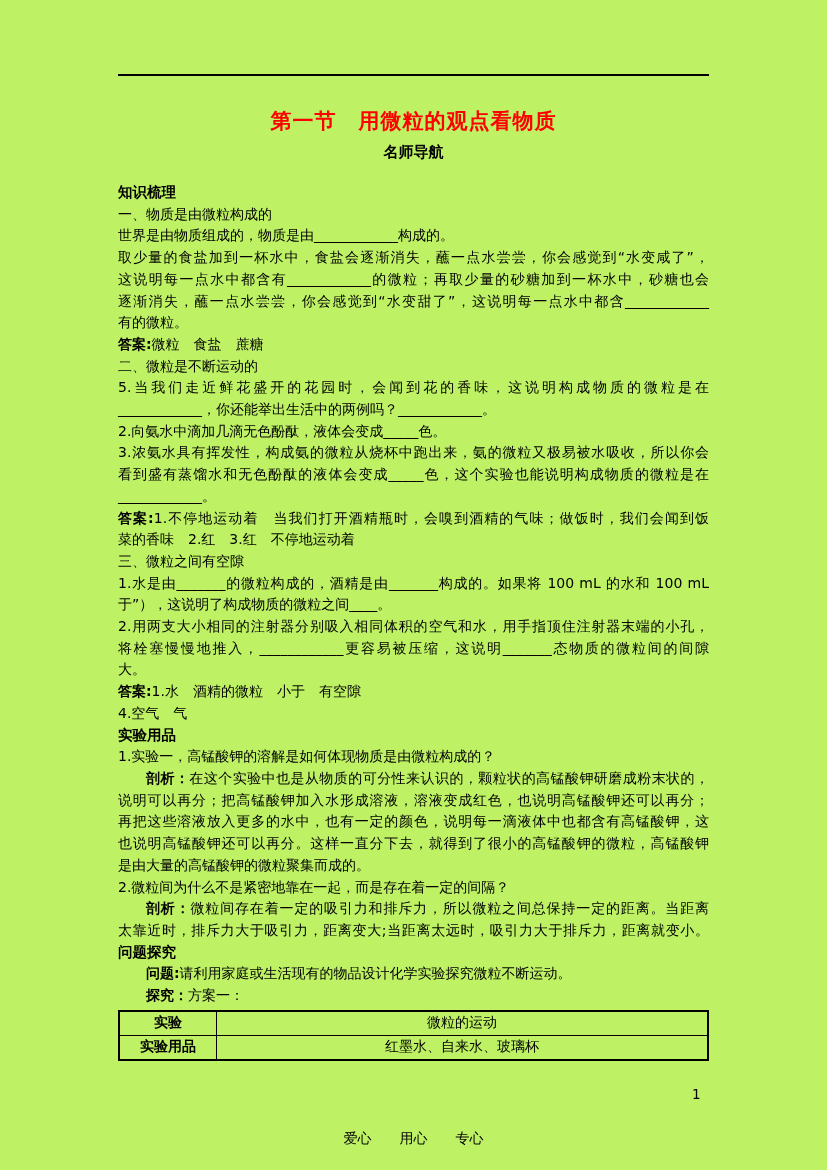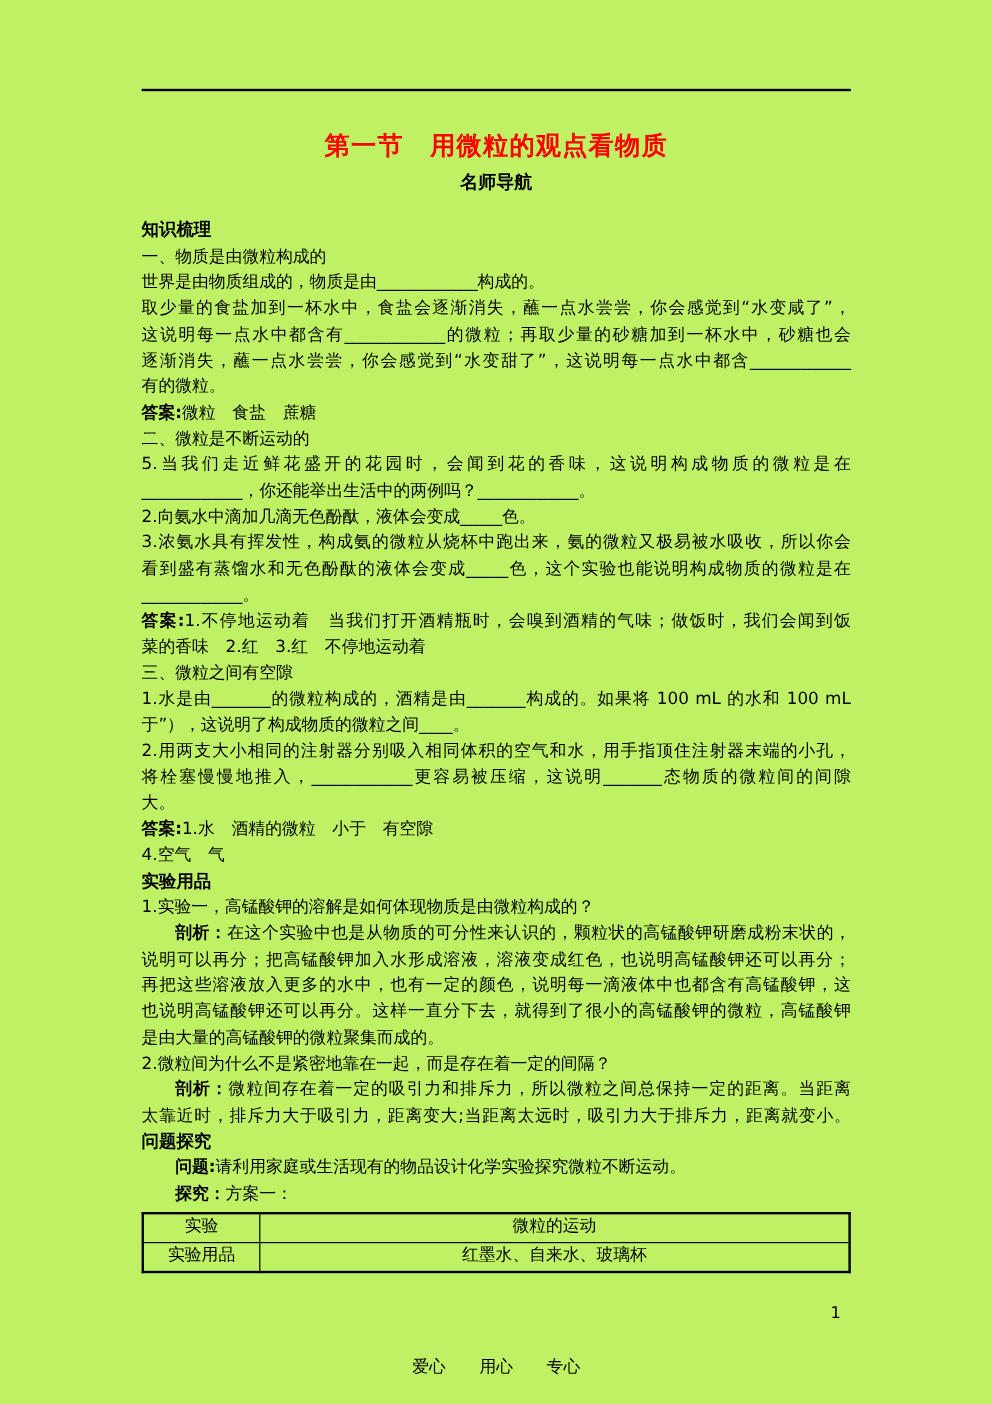--- a/index.html
+++ b/index.html
@@ -62,21 +62,21 @@
   }
   .exp-table td {
     border: 1px solid #000000;
     height: 23px;
     text-align: center;
     vertical-align: middle;
     padding: 0;
   }
   .exp-table td.rowhead {
     width: 96px;
-    font-weight: normal;
+    font-weight: bold;
   }
   .doc-footer {
     position: absolute;
     left: 118px;
     top: 1130px;
     width: 591px;
     text-align: center;
     font-size: 14px;
   }
   .page-number {

